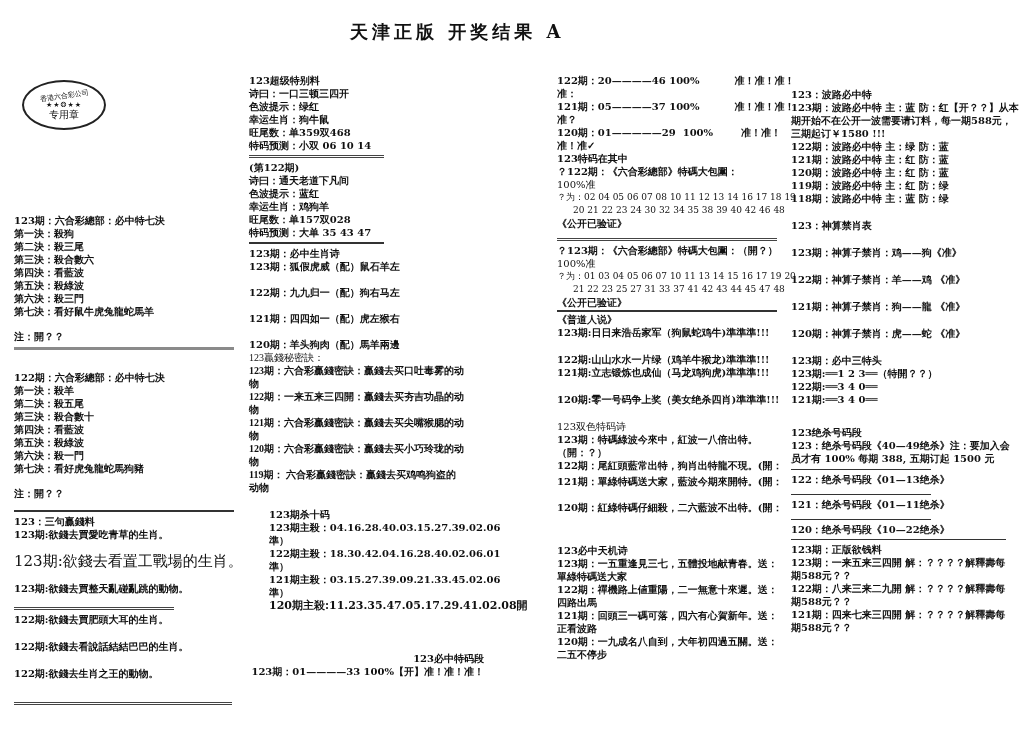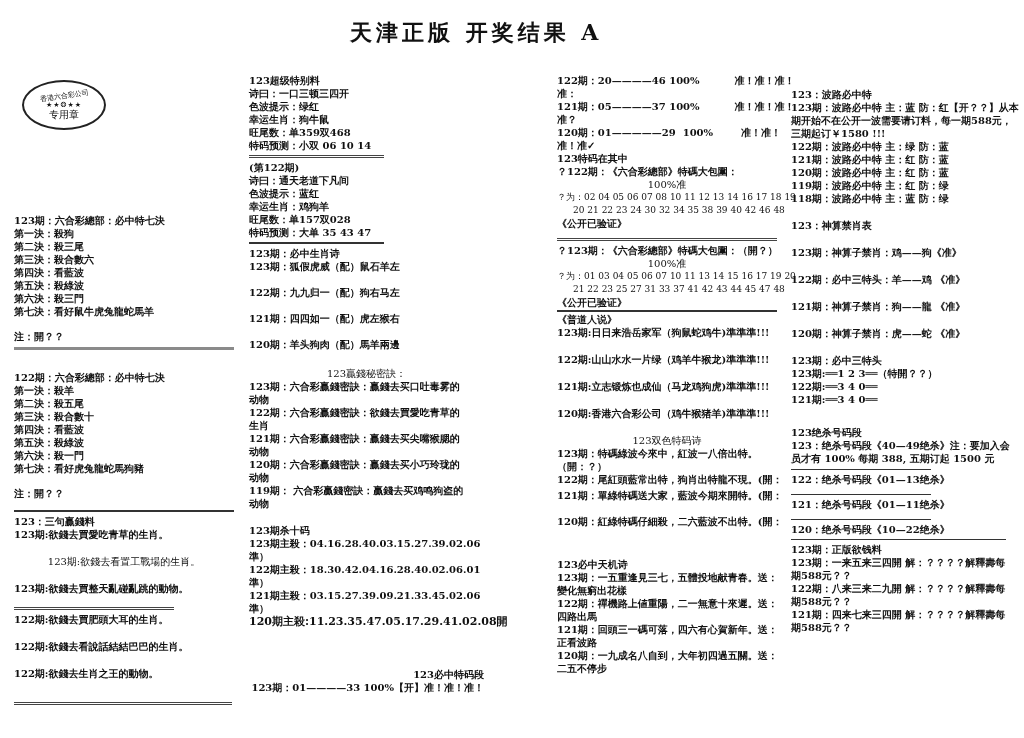--- a/index.html
+++ b/index.html
@@ -3,30 +3,30 @@
   <meta charset="utf-8">
   <style>
     html, body { margin: 0; padding: 0; background: #ffffff; }
     body {
       width: 1024px; height: 738px; position: relative; overflow: hidden;
       font-family: "DejaVu Serif", "Liberation Serif", serif;
       color: #111; font-size: 10px; line-height: 13px;
     }
     .title {
       position: absolute; top: 14px; left: 350px; width: 340px;
-      font-size: 22px; line-height: 36px; font-weight: bold; letter-spacing: 4px;
+      font-size: 18px; line-height: 36px; font-weight: bold; letter-spacing: 4px;
       font-family: "DejaVu Serif", serif; text-align: left; white-space: nowrap;
     }
     .col { position: absolute; top: 70px; }
     .c1 { left: 14px; width: 220px; }
     .c2 { left: 249px; width: 235px; }
     .c3 { left: 557px; width: 220px; }
     .c4 { left: 791px; width: 232px; }
     .ln { white-space: nowrap; font-weight: bold; }
-    .ln.n { font-weight: normal; text-align: center; }
+    .ln.n { font-weight: normal; }
     .ln.wrap { white-space: normal; }
     .gap { height: 13px; }
     .gap-s { height: 6px; }
     .rule { border-top: 2px solid #333; margin: 3px 0; }
     .rule-d { border-top: 3px double #444; margin: 3px 0; }
     .rule-g { border-top: 3px solid #8a8a8a; margin: 4px 0; }
     .stamp {
       position: absolute; left: 22px; top: 80px; width: 80px; height: 46px;
       border: 2px solid #222; border-radius: 50%;
       display: flex; flex-direction: column; align-items: center; justify-content: center;
@@ -71,21 +71,21 @@
     <div class="ln">第四決：看藍波</div>
     <div class="ln">第五決：殺綠波</div>
     <div class="ln">第六決：殺一門</div>
     <div class="ln">第七決：看好虎兔龍蛇馬狗豬</div>
     <div class="ln" style="margin-top:12px;">注：開？？</div>
   </div>
   <div class="rule" style="margin-top:10px;"></div>
   <div>
     <div class="ln">123：三句贏錢料</div>
     <div class="ln">123期:欲錢去買愛吃青草的生肖。</div>
-    <div class="ln n" style="margin-top:14px;font-size:10px;">123期:欲錢去看置工戰場的生肖。</div>
+    <div class="ln n" style="margin-top:14px;font-size:15px;">123期:欲錢去看置工戰場的生肖。</div>
     <div class="ln" style="margin-top:14px;">123期:欲錢去買整天亂碰亂跳的動物。</div>
     <div class="rule-d" style="margin-top:12px;width:160px;"></div>
     <div class="ln">122期:欲錢去買肥頭大耳的生肖。</div>
     <div class="ln" style="margin-top:14px;">122期:欲錢去看說話結結巴巴的生肖。</div>
     <div class="ln" style="margin-top:14px;">122期:欲錢去生肖之王的動物。</div>
   </div>
 </div>
 <div class="bottom-rule"></div>
 
 <div class="col c2" style="top:74px;">
@@ -107,29 +107,29 @@
     <div class="ln">特码预测：大单 35 43 47</div>
     <div class="rule" style="width:135px;"></div>
   </div>
   <div>
     <div class="ln">123期：必中生肖诗</div>
     <div class="ln">123期：狐假虎威（配）鼠石羊左</div>
     <div class="ln" style="margin-top:13px;">122期：九九归一（配）狗右马左</div>
     <div class="ln" style="margin-top:13px;">121期：四四如一（配）虎左猴右</div>
     <div class="ln" style="margin-top:13px;">120期：羊头狗肉（配）馬羊兩邊</div>
   </div>
-  <div style="margin-top:16px;">
+  <div style="font-family:Liberation Serif, serif;">
     <div class="ln n">123贏錢秘密訣：</div>
     <div class="ln wrap" style="width:215px;">123期：六合彩贏錢密訣：贏錢去买口吐毒雾的动物</div>
-    <div class="ln wrap" style="width:215px;">122期：六合彩贏錢密訣：欲錢去買愛吃青草的生肖</div>
+    <div class="ln wrap" style="width:215px;">122期：一来五来三四開：贏錢去买夯吉功晶的动物</div>
     <div class="ln wrap" style="width:215px;">121期：六合彩贏錢密訣：贏錢去买尖嘴猴腮的动物</div>
     <div class="ln wrap" style="width:215px;">120期：六合彩贏錢密訣：贏錢去买小巧玲珑的动物</div>
     <div class="ln wrap" style="width:215px;">119期： 六合彩贏錢密訣：贏錢去买鸡鸣狗盗的动物</div>
   </div>
-  <div style="margin-top:14px;">
+  <div style="margin-top:14px;margin-left:20px;">
     <div class="ln">123期杀十码</div>
     <div class="ln">123期主殺：04.16.28.40.03.15.27.39.02.06</div>
     <div class="ln">準）</div>
     <div class="ln">122期主殺：18.30.42.04.16.28.40.02.06.01</div>
     <div class="ln">準）</div>
     <div class="ln">121期主殺：03.15.27.39.09.21.33.45.02.06</div>
     <div class="ln">準）</div>
     <div class="ln" style="font-size:11px;">120期主殺:11.23.35.47.05.17.29.41.02.08開</div>
   </div>
   <div style="margin-top:40px;text-align:right;">
@@ -161,35 +161,35 @@
     <div class="ln n">100%准</div>
     <div class="ln n" style="font-size:9px;">？为：01 03 04 05 06 07 10 11 13 14 15 16 17 19 20</div>
     <div class="ln n" style="font-size:9px;padding-left:16px;">21 22 23 25 27 31 33 37 41 42 43 44 45 47 48</div>
     <div class="ln">《公开已验证》</div>
     <div class="rule" style="margin:1px 0;"></div>
   </div>
   <div>
     <div class="ln">《普道人说》</div>
     <div class="ln">123期:日日来浩岳家军（狗鼠蛇鸡牛)準準準!!!</div>
     <div class="ln" style="margin-top:14px;">122期:山山水水一片绿（鸡羊牛猴龙)準準準!!!</div>
-    <div class="ln" style="margin-top:14px;">121期:立志锻炼也成仙（马龙鸡狗虎)準準準!!!</div>
-    <div class="ln" style="margin-top:14px;">120期:香港六合彩公司（鸡牛猴猪羊)準準準!!!</div>
+    <div class="ln" style="">121期:立志锻炼也成仙（马龙鸡狗虎)準準準!!!</div>
+    <div class="ln" style="margin-top:14px;">120期:零一号码争上奖（美女绝杀四肖)準準準!!!</div>
   </div>
   <div style="margin-top:14px;">
     <div class="ln n">123双色特码诗</div>
     <div class="ln">123期：特碼綠波今來中，紅波一八倍出特。</div>
     <div class="ln">（開：？）</div>
     <div class="ln">122期：尾紅頭藍常出特，狗肖出特龍不現。(開：</div>
     <div class="ln" style="margin-top:3px;">121期：單綠特碼送大家，藍波今期來開特。(開：</div>
     <div class="ln" style="margin-top:13px;">120期：紅綠特碼仔細殺，二六藍波不出特。(開：</div>
   </div>
   <div style="margin-top:30px;">
     <div class="ln">123必中天机诗</div>
     <div class="ln">123期：一五重逢見三七，五體投地献青春。送：</div>
-    <div class="ln">變化無窮出花樣</div>
+    <div class="ln">單綠特碼送大家</div>
     <div class="ln">122期：禪機路上値重陽，二一無意十來遲。送：</div>
     <div class="ln">四路出馬</div>
     <div class="ln">121期：回頭三一碼可落，四六有心賀新年。送：</div>
     <div class="ln">正看波路</div>
     <div class="ln">120期：一九成名八自到，大年初四過五關。送：</div>
     <div class="ln">二五不停步</div>
   </div>
 </div>
 
 <div class="col c4" style="top:74px;">
@@ -198,21 +198,21 @@
     <div class="ln wrap" style="width:228px;">123期：波路必中特 主：蓝 防：红【开？？】从本期开始不在公开一波需要请订料，每一期588元，三期起订￥1580 !!!</div>
     <div class="ln">122期：波路必中特 主：绿 防：蓝</div>
     <div class="ln">121期：波路必中特 主：红 防：蓝</div>
     <div class="ln">120期：波路必中特  主：红  防：蓝</div>
     <div class="ln">119期：波路必中特 主：红 防：绿</div>
     <div class="ln">118期：波路必中特  主：蓝  防：绿</div>
   </div>
   <div style="margin-top:14px;">
     <div class="ln">123：神算禁肖表</div>
     <div class="ln" style="margin-top:14px;">123期：神算子禁肖：鸡——狗《准》</div>
-    <div class="ln" style="margin-top:14px;">122期：必中三特头：羊——鸡 《准》</div>
+    <div class="ln" style="margin-top:14px;">122期：神算子禁肖：羊——鸡 《准》</div>
     <div class="ln" style="margin-top:14px;">121期：神算子禁肖：狗——龍 《准》</div>
     <div class="ln" style="margin-top:14px;">120期：神算子禁肖：虎——蛇 《准》</div>
   </div>
   <div style="margin-top:14px;">
     <div class="ln">123期：必中三特头</div>
     <div class="ln">123期:══1 2 3══（特開？？）</div>
     <div class="ln">122期:══3 4 0══</div>
     <div class="ln">121期:══3 4 0══</div>
   </div>
   <div style="margin-top:20px;">

